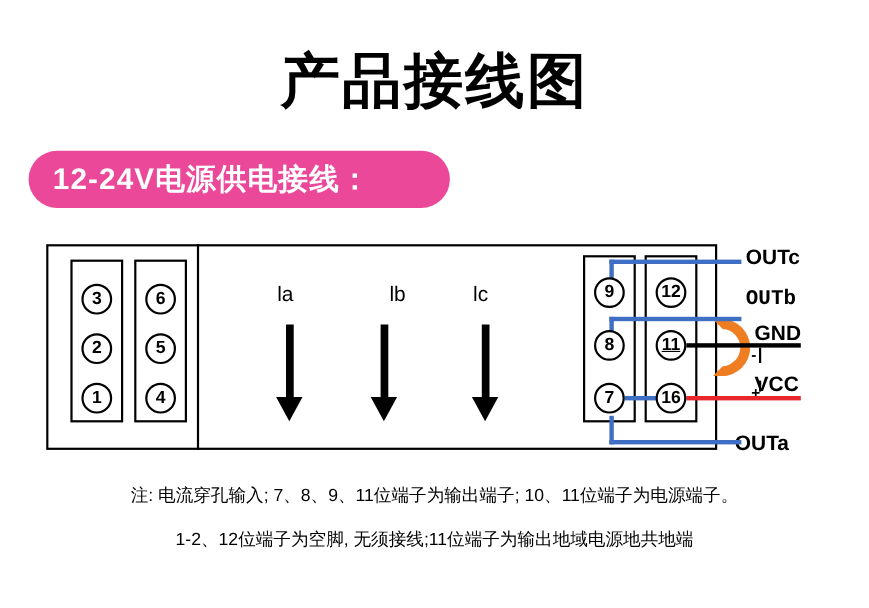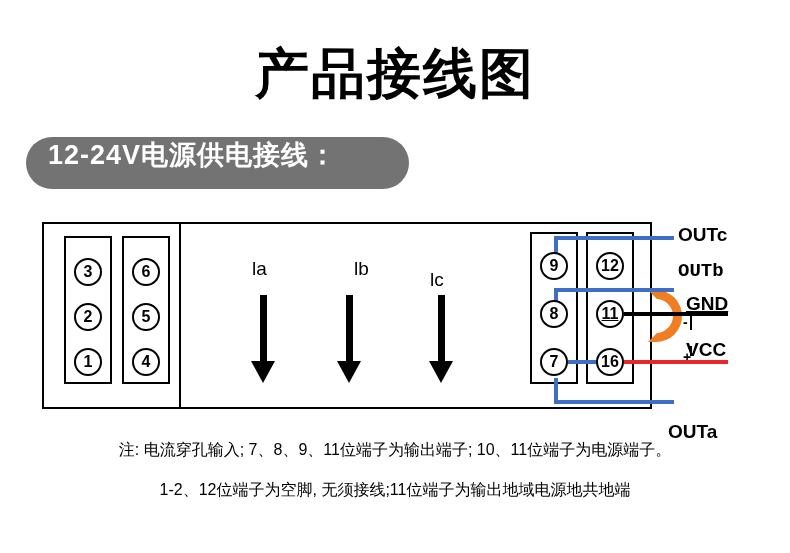--- a/index.html
+++ b/index.html
@@ -19,23 +19,23 @@
     font-size:54px;
     font-weight:bold;
     letter-spacing:2px;
     color:#000;
   }
 
   
   .banner{
     position:absolute;left:26px;top:137px;
     width:383px;height:52px;
-    background:#737373;
+    background:#ec4899;
     border-radius:26px;
-    display:flex;align-items:flex-start;
+    display:flex;align-items:center;
   }
   .banner-text{
     color:#ffffff;
     font-size:27px;
     font-weight:bold;
     padding-left:22px;
     letter-spacing:1px;
   }
 
   
@@ -162,21 +162,21 @@
     <div class="stem"></div>
       <div class="head"></div>
   </div>
 
   <div class="arrow-label" style="left:354px;top:258px;">lb</div>
   <div class="arrow" style="left:342px;top:295px;">
     <div class="stem"></div>
       <div class="head"></div>
   </div>
 
-  <div class="arrow-label" style="left:430px;top:258px;margin-top:11px;">lc</div>
+  <div class="arrow-label" style="left:430px;top:258px;">lc</div>
   <div class="arrow" style="left:434px;top:295px;">
     <div class="stem"></div>
       <div class="head"></div>
   </div>
 
   <div class="tblock tb-r1"></div>
   <div class="tblock tb-r2"></div>
 
   <div class="term" style="left:540px;top:252px;">9</div>
   <div class="term" style="left:540px;top:300px;">8</div>
@@ -198,23 +198,23 @@
 
   <div class="wire" style="left:568px;top:360px;width:30px;height:4px;"></div>
 
   <div class="wire" style="left:554px;top:378px;width:4px;height:26px;"></div>
   <div class="wire" style="left:554px;top:400px;width:120px;height:4px;"></div>
 
   <div class="arc"></div>
 
   <div class="rlabel" style="left:678px;top:224px;">OUTc</div>
   <div class="rlabel" style="left:678px;top:260px;font-family:Liberation Mono, monospace;">OUTb</div>
-  <div class="rlabel" style="left:686px;top:293px;text-decoration:underline;">GND</div>
+  <div class="rlabel" style="left:686px;top:293px;">GND</div>
   <div class="rlabel" style="left:686px;top:339px;">VCC</div>
-  <div class="rlabel" style="left:668px;top:393px;margin-top:28px;">OUTa</div>
+  <div class="rlabel" style="left:668px;top:393px;">OUTa</div>
 
   <div class="polarity" style="left:683px;top:314px;">-</div>
   <div class="tick" style="left:690px;top:316px;width:2px;height:14px;"></div>
   <div class="polarity" style="left:683px;top:349px;">+</div>
   <div class="tick" style="left:690px;top:346px;width:2px;height:10px;"></div>
 
   <div class="note note1">注: 电流穿孔输入; 7、8、9、11位端子为输出端子; 10、11位端子为电源端子。</div>
   <div class="note note2">1-2、12位端子为空脚, 无须接线;11位端子为输出地域电源地共地端</div>
 
 </div>

